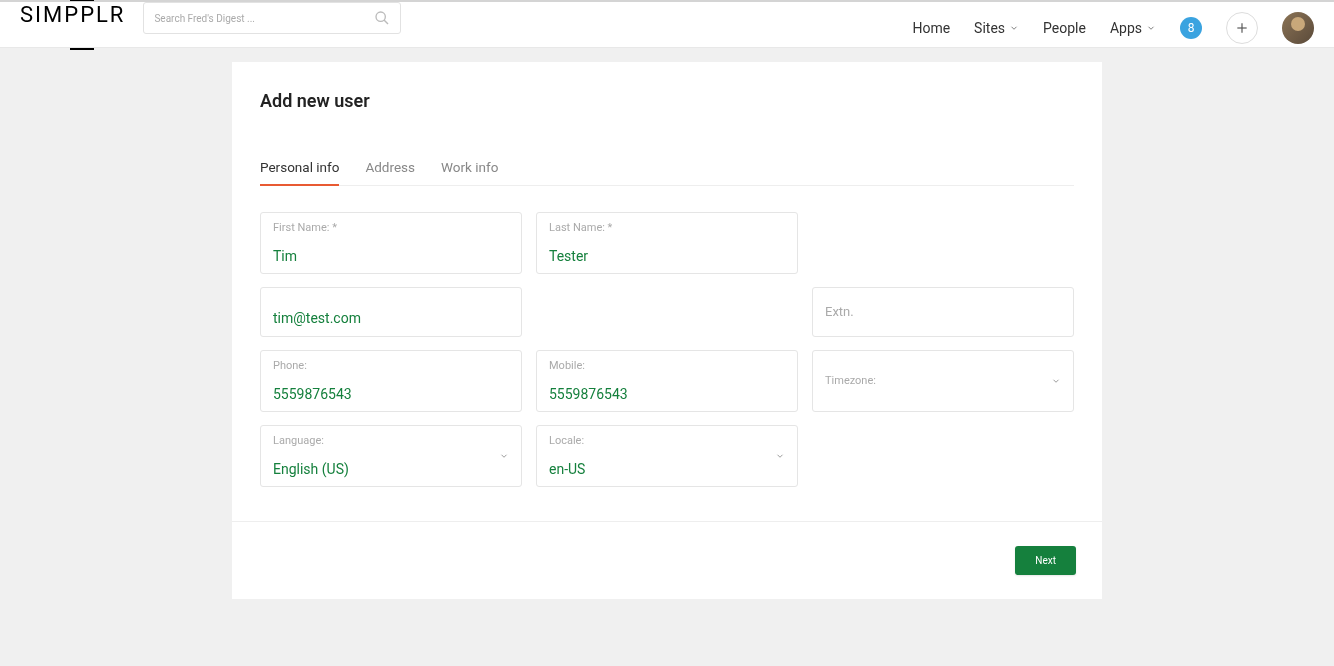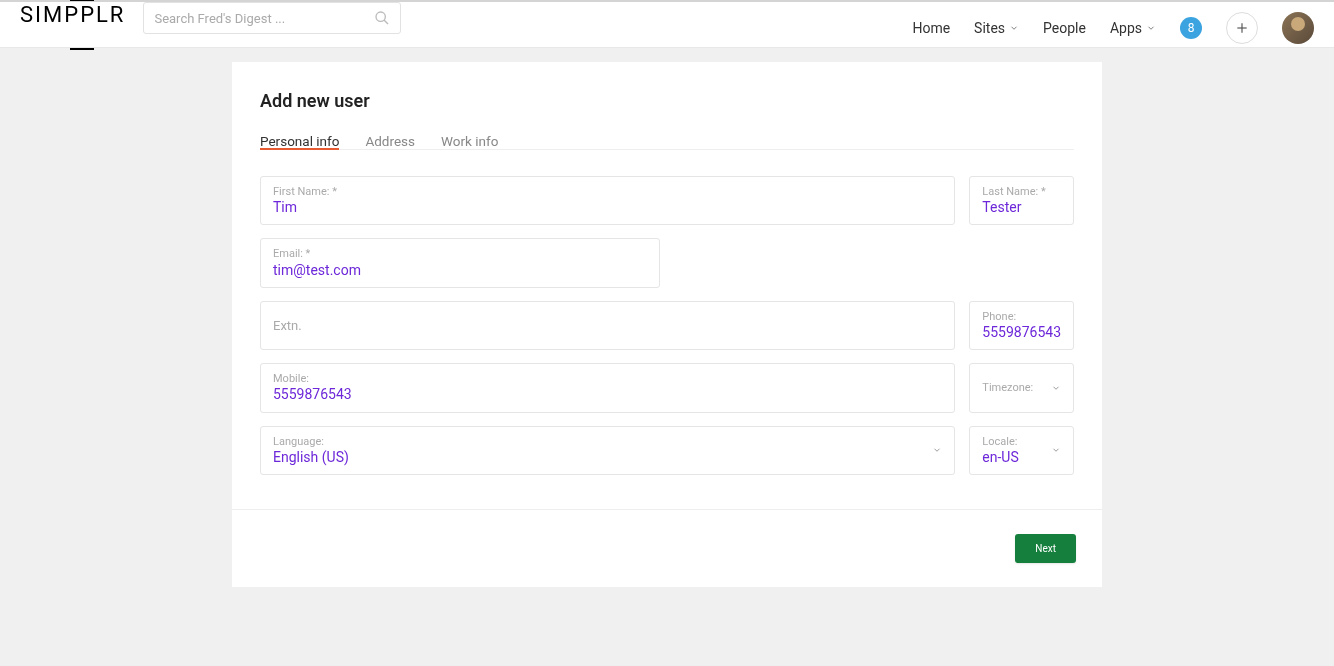--- a/index.html
+++ b/index.html
@@ -58,21 +58,21 @@
       border-radius: 3px;
       display: flex;
       align-items: center;
       padding: 0 10px;
       position: relative;
     }
     .search-wrap input {
       border: none;
       outline: none;
       flex: 1;
-      font-size: 13px;
+      font-size: 10px;
       color: #3b82f6;
     }
     .search-wrap input::placeholder {
       color: #aaa;
     }
     .search-icon {
       width: 16px;
       height: 16px;
       stroke: #bbb;
       stroke-width: 2;
@@ -168,40 +168,41 @@
       margin-bottom: 22px;
     }
     .tabs {
       display: flex;
       gap: 26px;
       border-bottom: 1px solid #eee;
     }
     .tab {
       font-size: 13.5px;
       color: #888;
-      padding-bottom: 0;
-      cursor: pointer;
-      position: relative;
+      padding-bottom: 10px;
+      cursor: pointer;
+      position: relative;
+      margin-top: 26px;
     }
     .tab.active {
       color: #333;
     }
     .tab.active::after {
       content: "";
       position: absolute;
       bottom: -1px;
       left: 0;
       right: 0;
       height: 2px;
       background: #e85a32;
     }
     .form {
       padding-top: 26px;
       display: grid;
-      grid-template-columns: 1fr;
+      grid-template-columns: 1fr 1fr 1fr;
       gap: 13px 14px;
     }
     .field {
       border: 1px solid #e5e5e5;
       border-radius: 3px;
       padding: 8px 12px;
       min-height: 38px;
       display: flex;
       flex-direction: column;
       justify-content: center;
@@ -211,23 +212,23 @@
     .field.empty {
       justify-content: center;
     }
     .field-label {
       font-size: 11px;
       color: #aaa;
       line-height: 1.2;
     }
     .field-value {
       font-size: 14px;
-      color: #6d28d9;
+      color: #15803d;
       line-height: 1.3;
-      margin-top: 0;
+      margin-top: 13px;
     }
     .field-placeholder {
       font-size: 13px;
       color: #aaa;
     }
     .field-chev {
       position: absolute;
       right: 12px;
       top: 50%;
       transform: translateY(-50%);
@@ -333,21 +334,20 @@
           <div class="field-label">First Name: *</div>
           <div class="field-value">Tim</div>
         </div>
         <div class="field">
           <div class="field-label">Last Name: *</div>
           <div class="field-value">Tester</div>
         </div>
 
         <div class="email-row">
           <div class="field">
-            <div class="field-label">Email: *</div>
             <div class="field-value">tim@test.com</div>
           </div>
           <div></div>
         </div>
 
         <div class="field empty">
           <div class="field-placeholder">Extn.</div>
         </div>
         <div class="field">
           <div class="field-label">Phone:</div>

